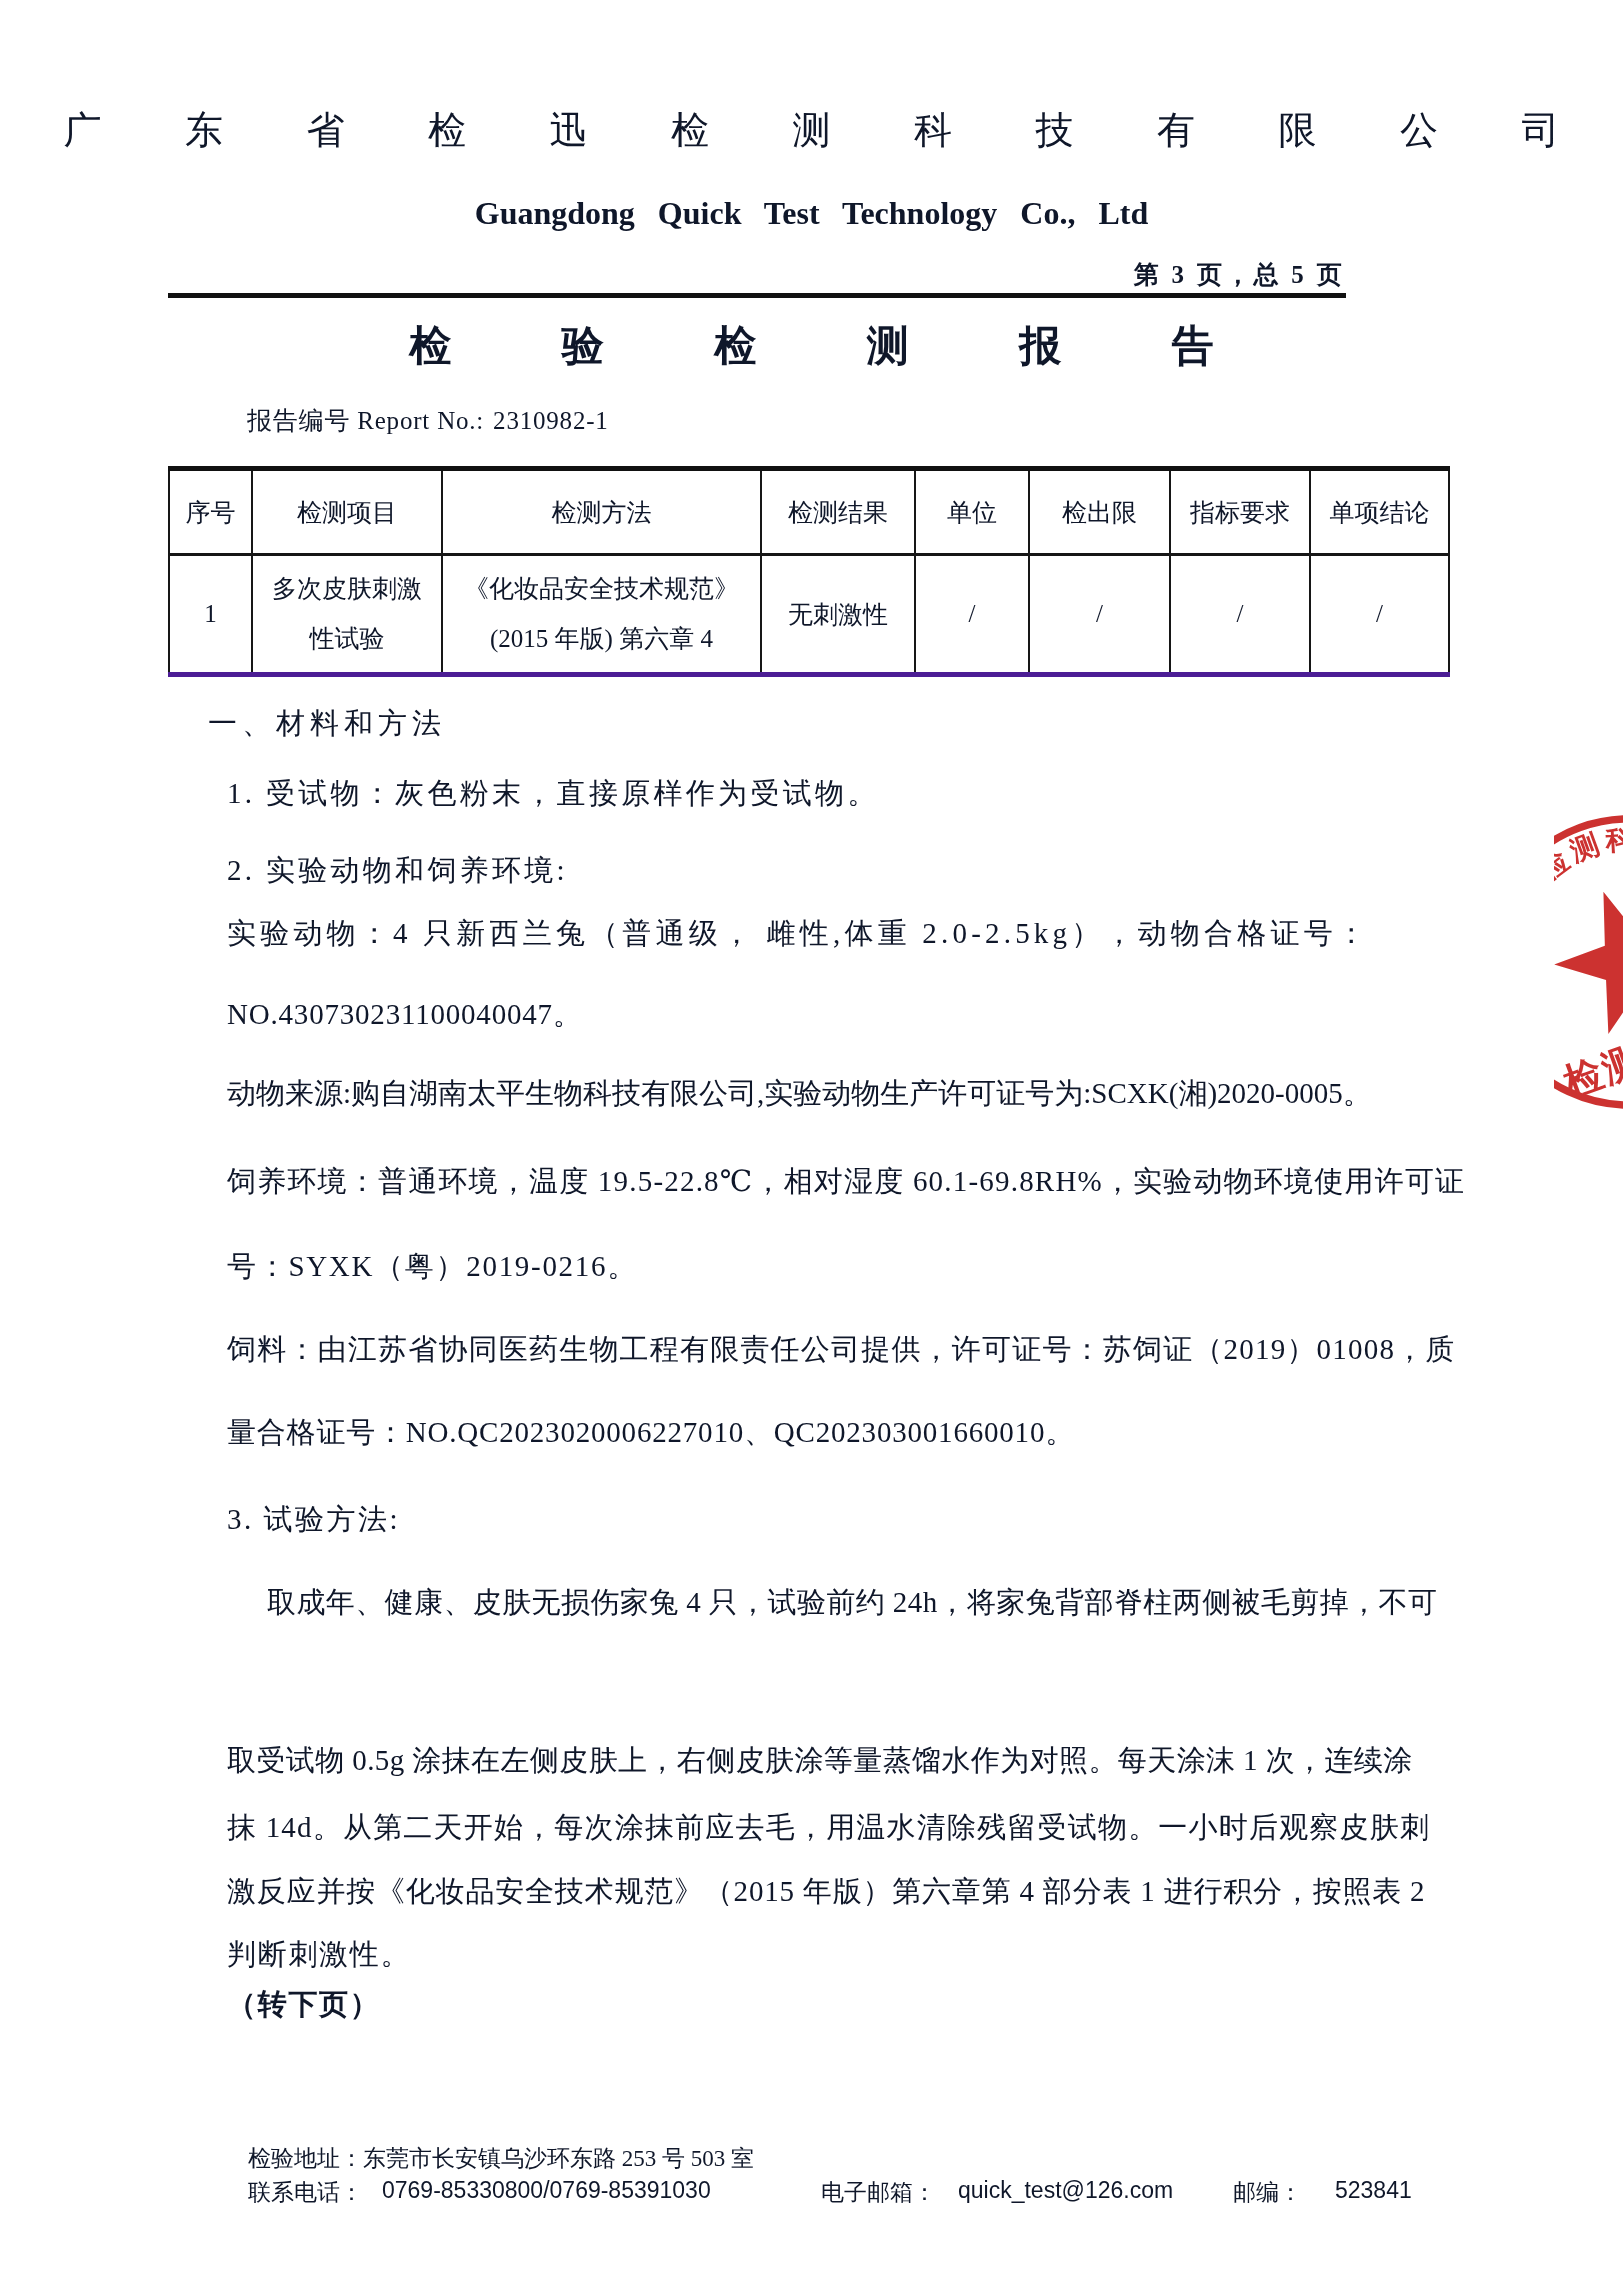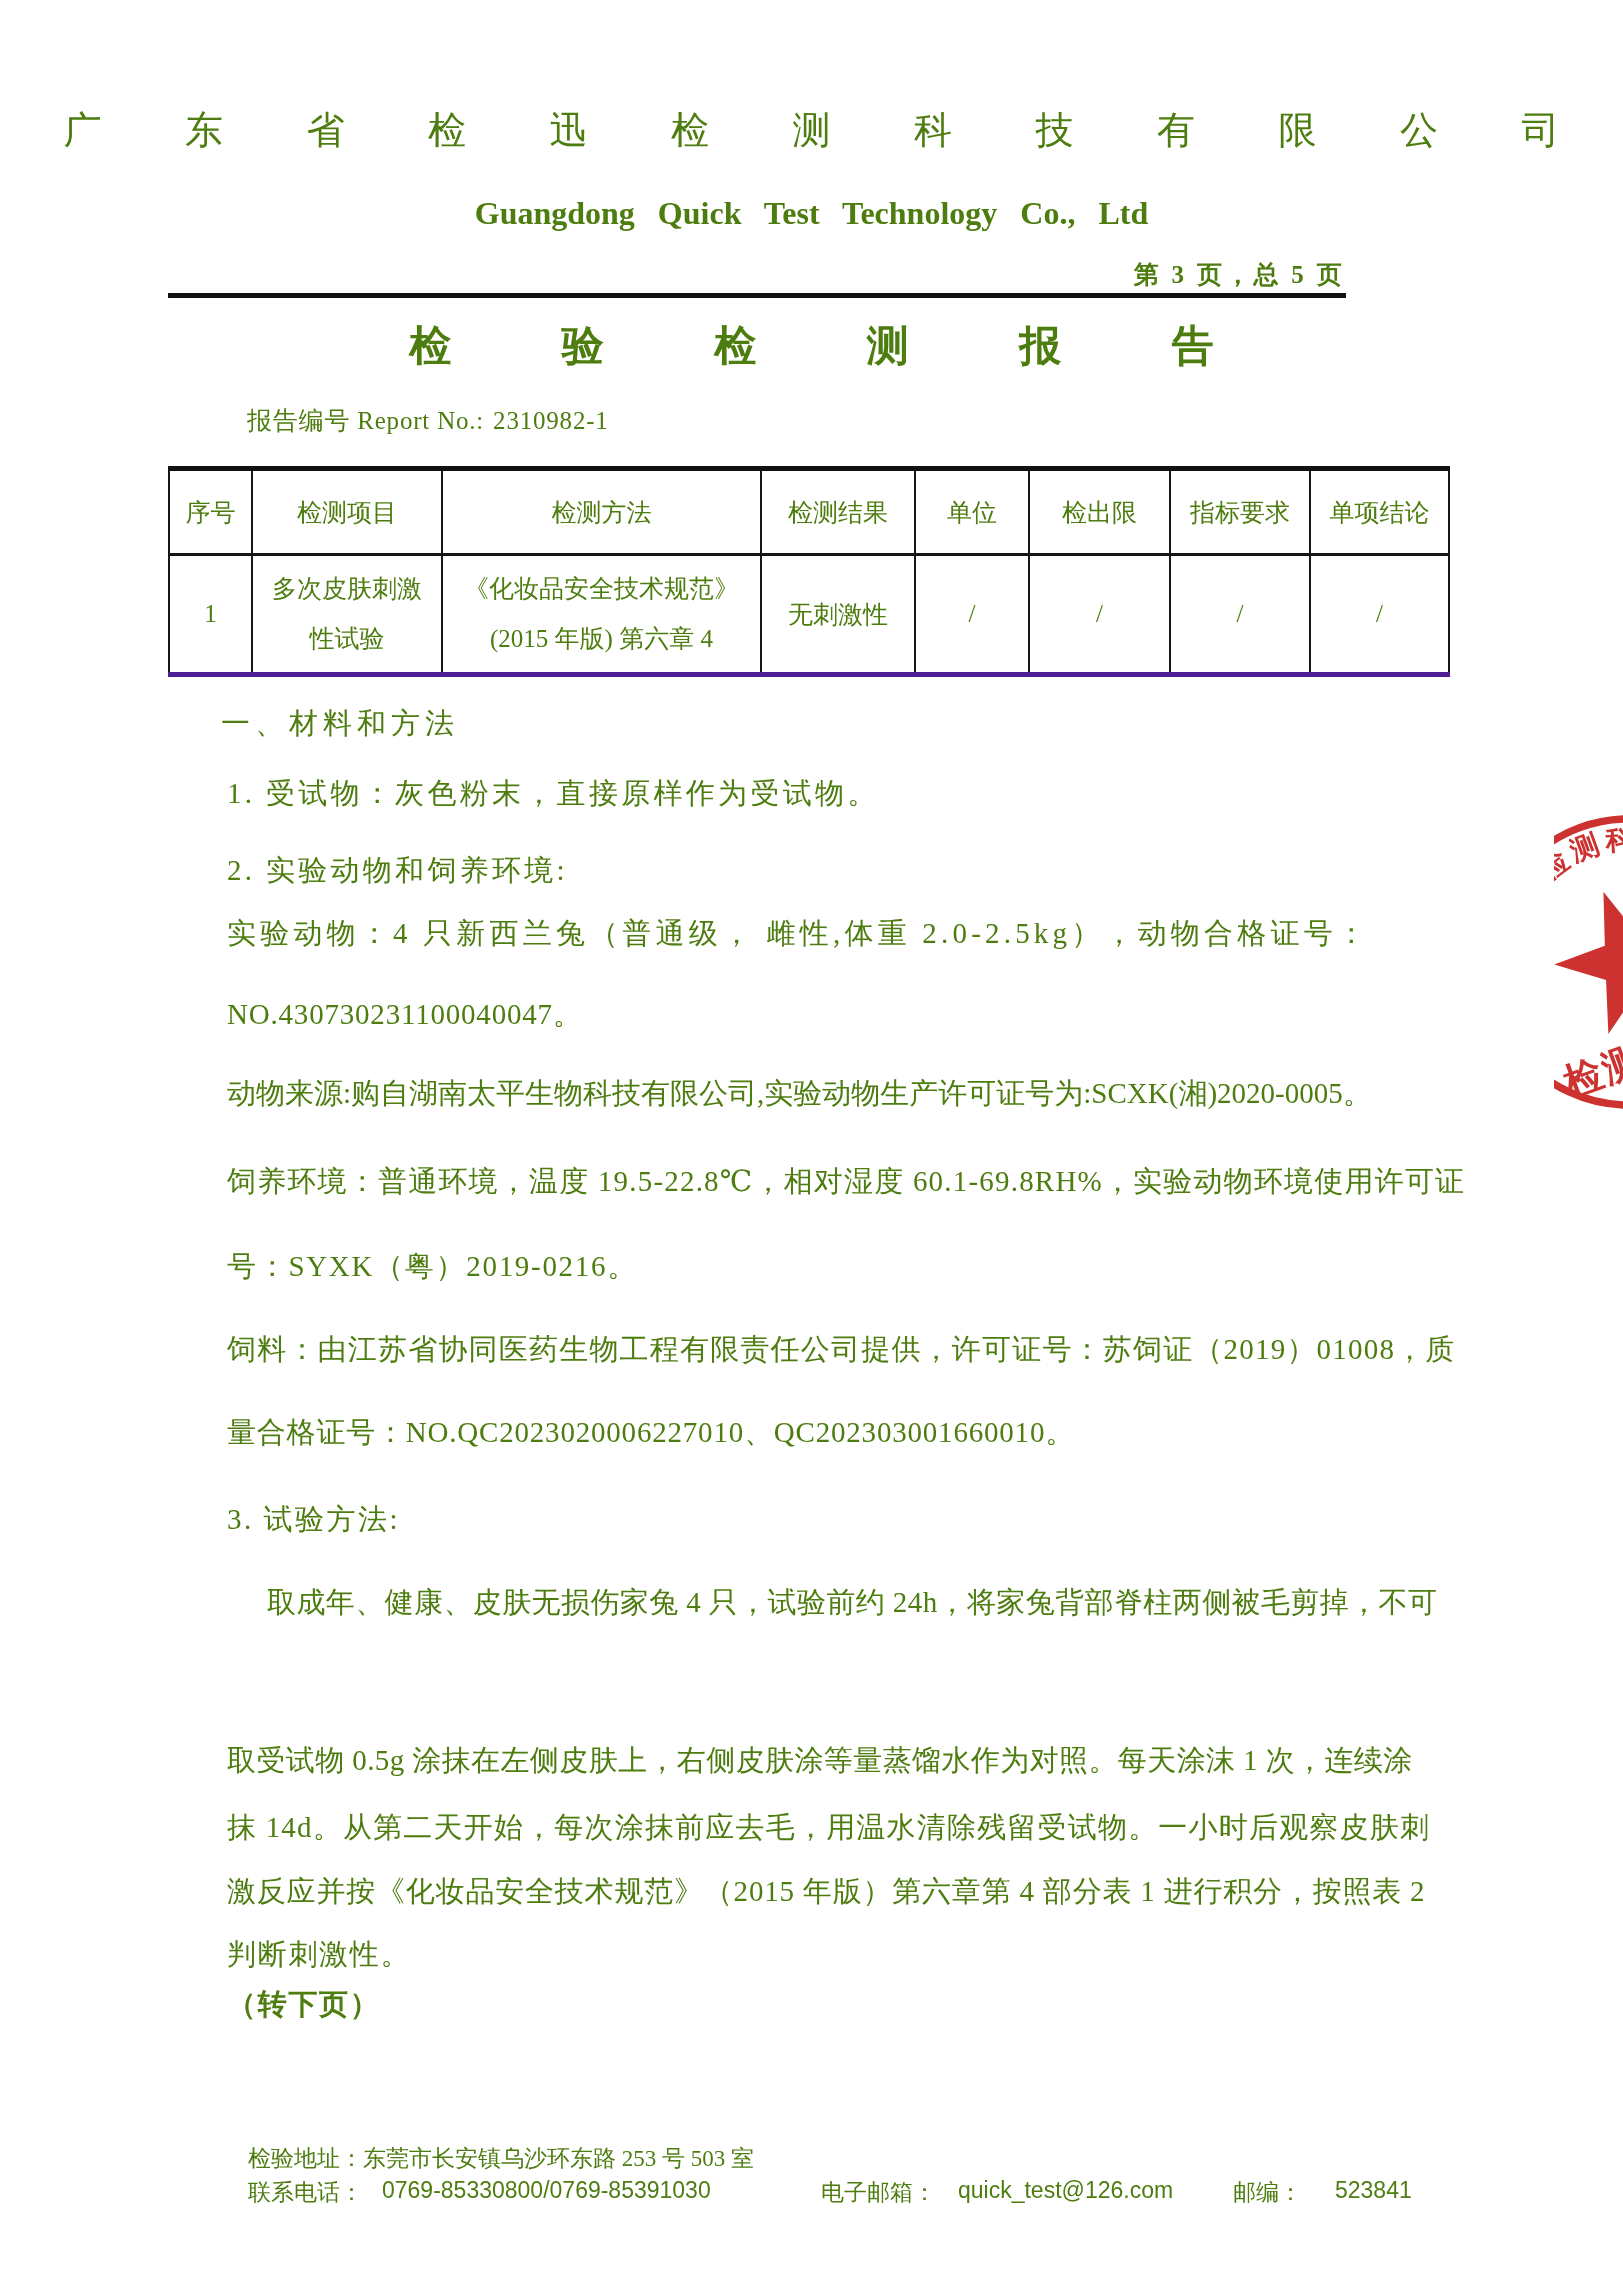--- a/index.html
+++ b/index.html
@@ -2,21 +2,21 @@
 <html style="font-size:13.3px"><head>
 <meta charset="utf-8">
 <style>
   html,body{margin:0;padding:0;background:#e8e8e8;}
   .page{
     position:relative;
     width:1623px;height:2295px;
     background:#ffffff;
     overflow:hidden;
     font-family:"Liberation Serif","DejaVu Serif",serif;
-    color:#4d7c0f;
+    color:#0f172a;
   }
   
   .company-cn{
     position:absolute;top:105px;left:0;width:100%;
     text-align:center;font-size:38px;letter-spacing:37px;text-indent:37px;
     white-space:nowrap;font-weight:500;
   }
   .company-en{
     position:absolute;top:195px;left:0;width:100%;
     text-align:center;font-size:32px;font-weight:600;word-spacing:15px;
@@ -58,21 +58,21 @@
   table.results thead tr{height:86px;}
   table.results tbody tr{height:120px;}
   table.results{border-top:5px solid #111;border-bottom:5px solid #4c1d95;}
   table.results thead tr{border-bottom:3.3px solid #161616;}
   td.two-line{white-space:pre-line;line-height:2.0;}
   
   .bl{
     position:absolute;left:227px;font-size:29px;line-height:1.25;
     white-space:nowrap;letter-spacing:0.8px;
   }
-  .bl0{left:208px;top:705px;letter-spacing:5px;margin-left:13px;}
+  .bl0{left:208px;top:705px;letter-spacing:5px;}
   .bl1{top:775px;letter-spacing:3.3px;}
   .bl2{top:852px;letter-spacing:3.3px;}
   .bl3{top:915px;letter-spacing:4.2px;}
   .bl4{top:996px;letter-spacing:0.8px;}
   .bl5{top:1075px;letter-spacing:0px;}
   .bl6{top:1163px;letter-spacing:1.2px;}
   .bl7{top:1248px;letter-spacing:1.7px;}
   .bl8{top:1331px;letter-spacing:1.2px;}
   .bl9{top:1414px;letter-spacing:0.8px;}
   .bl10{top:1501px;letter-spacing:2.5px;}

